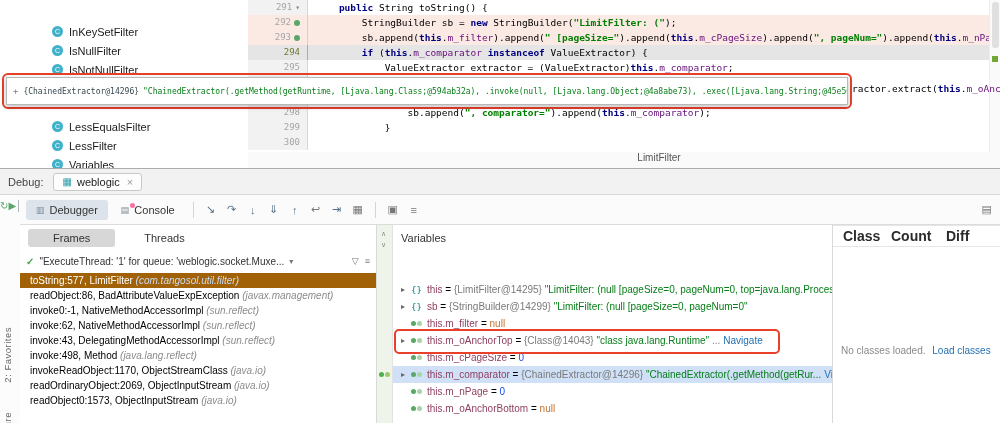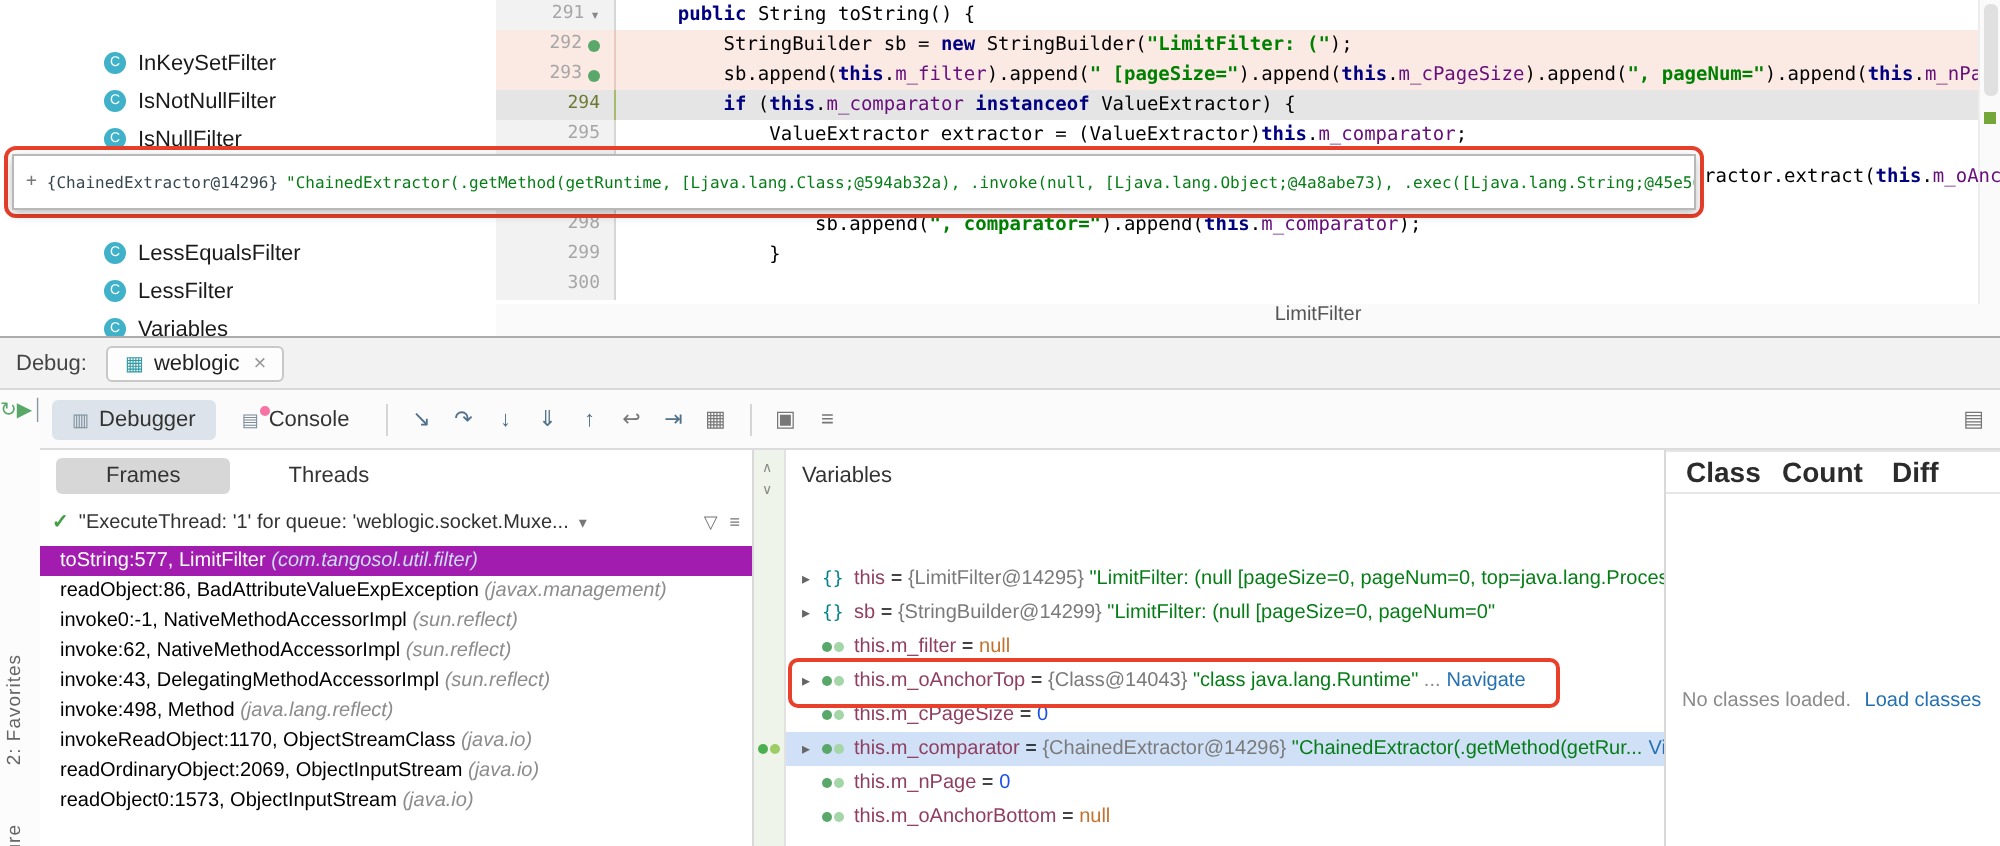--- a/index.html
+++ b/index.html
@@ -80,21 +80,21 @@
   .ptab.sel{background:#d7d7d7;}
 
   .frames{width:356px;flex:0 0 356px;border-right:1px solid #d9d9d9;position:relative;overflow:hidden;background:#fff;}
   .throw{height:20px;display:flex;align-items:center;gap:5px;padding:0 6px;font-size:10px;color:#333;white-space:nowrap;overflow:hidden;}
   .tcheck{color:#43A047;font-weight:bold;}
   .tcaret{color:#777;font-size:8px;}
   .thicons{margin-left:auto;display:flex;gap:6px;color:#777;font-size:9px;}
   .flist{position:absolute;top:48px;left:0;right:0;bottom:0;font-size:10px;}
   .frow{height:15px;line-height:15px;padding-left:10px;white-space:nowrap;overflow:hidden;}
   .fpkg{font-style:italic;color:#8c8c8c;}
-  .frow.sel{background:#a21caf;color:#fff;}
+  .frow.sel{background:#a16207;color:#fff;}
   .frow.sel .fpkg{color:#c9dcf5;}
 
   .midg{width:15px;flex:0 0 15px;background:#EFF4EA;border-right:1px solid #e2e2e2;position:relative;}
   .midg .a{position:absolute;left:4px;font-size:7px;color:#8a8a8a;}
   .gg{position:absolute;top:147px;left:2px;display:flex;gap:1px;}
   .gg i{width:5px;height:5px;border-radius:50%;background:#4CAF50;display:block;}
   .gg i:last-child{background:#9CCC65;}
 
   .vars{width:439px;flex:0 0 439px;position:relative;border-right:1px solid #d9d9d9;overflow:hidden;background:#fff;}
   .vlist{position:absolute;top:56px;left:0;right:0;}
@@ -131,25 +131,25 @@
 <div class="app">
 
   <div class="ed">
     <div class="tree" id="tree">
         <div class="titem">
           <span class="cicon">C</span>
           <span>InKeySetFilter</span>
         </div>
         <div class="titem">
           <span class="cicon">C</span>
+          <span>IsNullFilter</span>
+        </div>
+        <div class="titem">
+          <span class="cicon">C</span>
           <span>IsNotNullFilter</span>
-        </div>
-        <div class="titem">
-          <span class="cicon">C</span>
-          <span>IsNullFilter</span>
         </div>
         <div class="titem">
           <span class="cicon">C</span>
           <span>KeyAssociatedFilter</span>
         </div>
         <div class="titem"></div>
         <div class="titem">
           <span class="cicon">C</span>
           <span>LessEqualsFilter</span>
         </div>

